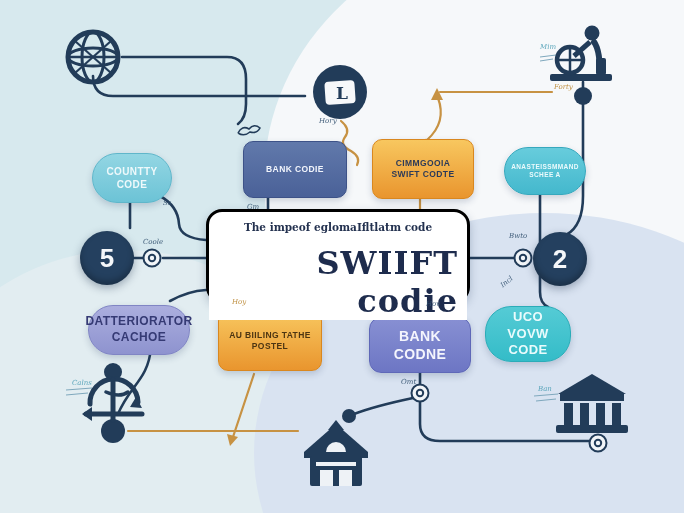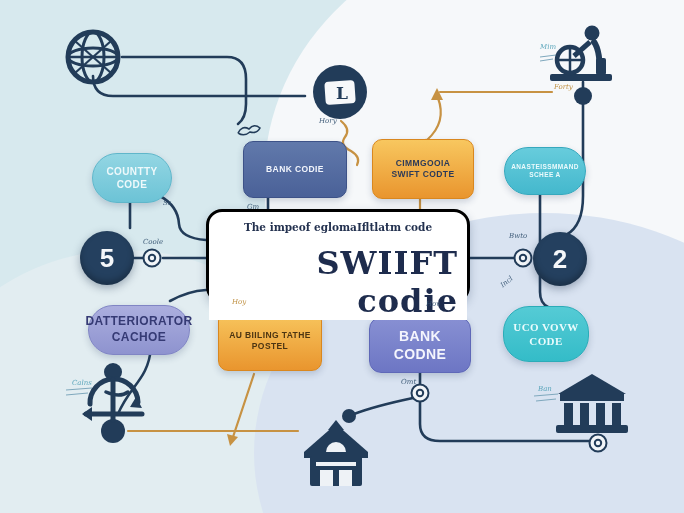--- a/index.html
+++ b/index.html
@@ -23,22 +23,22 @@
   .b-swift{left:372px;top:139px;width:100px;height:58px;font-size:8.5px;color:#2c3a58;
     background:linear-gradient(180deg,#f8c75f,#e9952e);border:1px solid #d9871f;}
   .b-schema{left:504px;top:147px;width:80px;height:46px;font-size:6.5px;color:#eafafc;
     background:linear-gradient(180deg,#67ccdc,#44b8cd;);background:linear-gradient(180deg,#67ccdc,#44b8cd);border:1px solid #36a8bd;}
   .b-deterior{left:88px;top:305px;width:100px;height:48px;font-size:12px;color:#353a74;
     background:linear-gradient(180deg,#abaede,#8e93cf);border:1px solid #8085c4;}
   .b-billing{left:218px;top:311px;width:102px;height:58px;font-size:8.5px;color:#4c3512;
     background:linear-gradient(180deg,#f8c75f,#e9952e);border:1px solid #d9871f;}
   .b-bankbottom{left:369px;top:317px;width:100px;height:54px;font-size:14px;color:#f4f5fd;
     background:linear-gradient(180deg,#8890d3,#6d76c4);border:1px solid #5f68b8;border-radius:12px;}
-  .b-uco{left:503px;top:306px;width:84px;height:54px;font-size:11px;color:#e9fbfc;
-    background:linear-gradient(180deg,#55cbd5,#34bcc8);border:1px solid #2bacb8;font-family:Liberation Serif, serif;}
+  .b-uco{left:485px;top:306px;width:84px;height:54px;font-size:13px;color:#e9fbfc;
+    background:linear-gradient(180deg,#55cbd5,#34bcc8);border:1px solid #2bacb8;}
   .node-box span{display:block;padding:0 8px;line-height:1.3;}
   .center-box{position:absolute;left:206px;top:209px;width:258px;height:88px;background:#ffffff;
     border:3px solid #000000;border-radius:16px;z-index:5;box-shadow:0 4px 10px rgba(25,45,80,.25);}
   .center-line{position:absolute;left:10px;right:10px;height:1px;background:#97a0b0;}
   .cl1{top:36px;} .cl2{top:55px;} .cl3{top:74px;}
   .center-sub{position:absolute;top:9px;left:0;right:0;text-align:center;
     font-family:"DejaVu Serif",serif;font-weight:bold;font-size:10.5px;color:#23314f;}
   .center-title{position:absolute;top:32px;left:0;right:0;text-align:right;z-index:2;}
   .center-title span{display:inline-block;background:#ffffff;padding:0 9px;
     font-family:"DejaVu Serif",serif;font-weight:bold;font-size:32px;color:#1e2c4d;letter-spacing:1px;}

